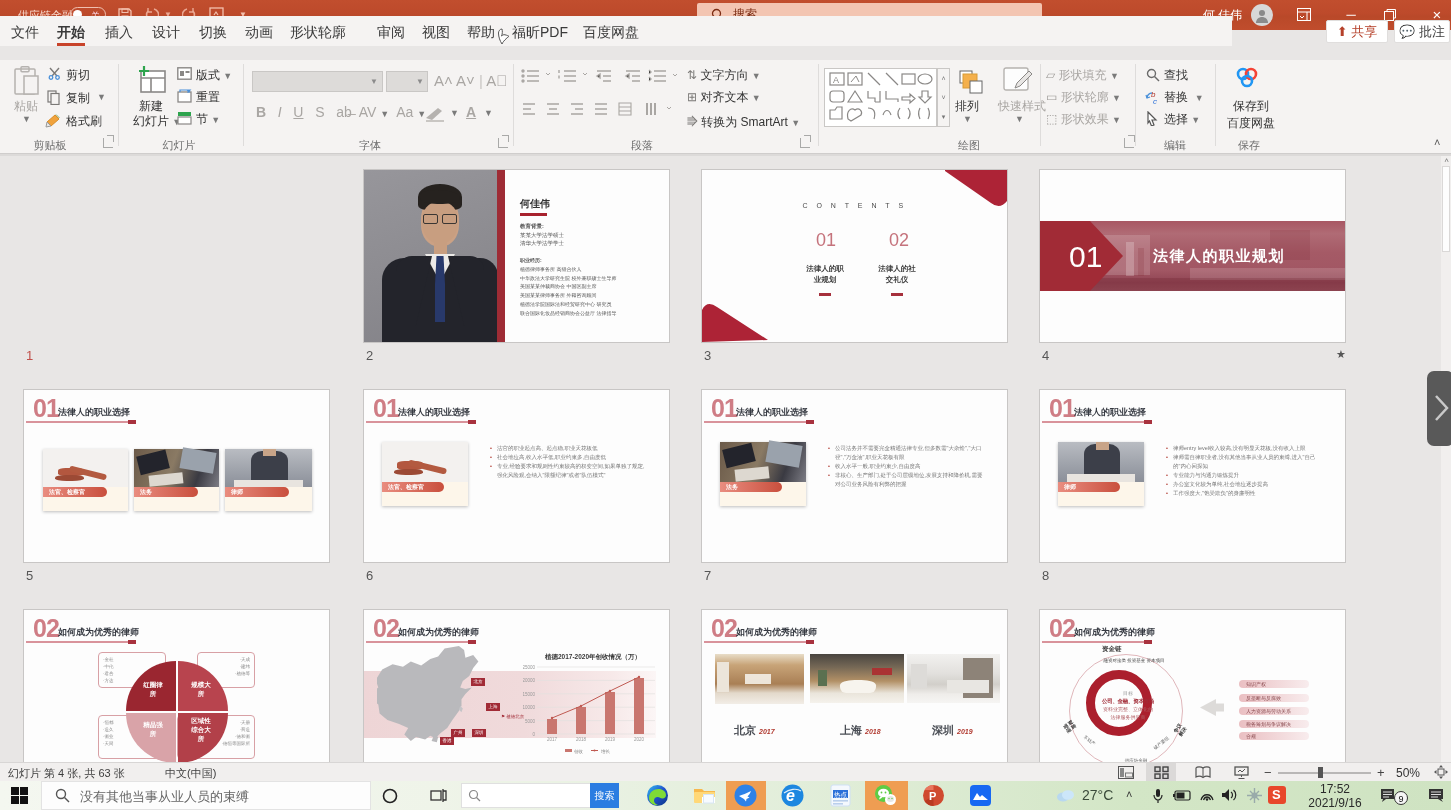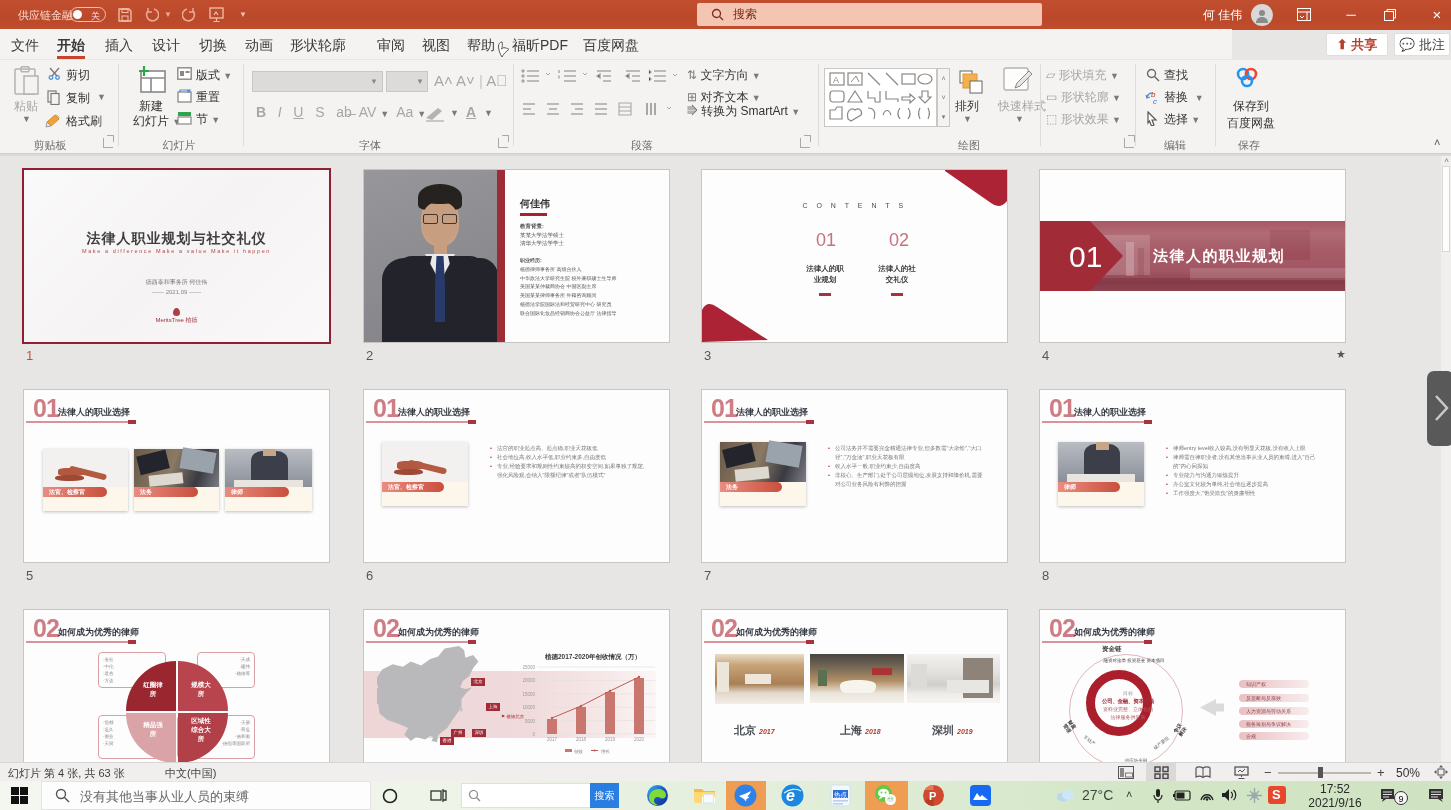--- a/index.html
+++ b/index.html
@@ -8,21 +8,21 @@
 .abs{position:absolute}
 
 #titlebar{position:absolute;left:0;top:0;width:1451px;height:30px;background:linear-gradient(180deg,#c14e2e 0%,#bd4a2b 45%,#b94929 55%,#c04d2d 100%);color:#fff}
 #titlebar .tb{position:absolute;top:0;height:30px;line-height:30px;font-size:12px}
 .toggle{position:absolute;left:70px;top:7px;width:36px;height:15px;border:1px solid #f0c0b0;border-radius:8px}
 .toggle .dot{position:absolute;left:2px;top:2px;width:9px;height:9px;border-radius:50%;background:#fff}
 .toggle .lab{position:absolute;right:5px;top:2px;font-size:9px;color:#fde}
 #searchpill{position:absolute;left:697px;top:3px;width:345px;height:23px;background:#f3c5b2;border-radius:2px;color:#7c2c13;font-size:12px;line-height:23px}
 .winbtn{position:absolute;top:0;width:34px;height:30px;text-align:center;line-height:30px;font-size:13px;color:#fff}
 
-#tabrow{position:absolute;left:0;top:29px;width:1232px;height:30px;background:#f5f3f2}
+#tabrow{position:absolute;left:0;top:16px;width:1232px;height:30px;background:#f5f3f2}
 .tab{position:absolute;top:0;height:30px;line-height:32px;font-size:14px;color:#3a3a3a}
 .tab.active{font-weight:bold;border-bottom:3px solid #c8432a}
 
 #ribbon{position:absolute;left:0;top:60px;width:1451px;height:93px;background:#f5f3f2;font-size:12px;color:#333}
 .sep{position:absolute;top:4px;height:82px;width:1px;background:#dedcdb}
 .glabel{position:absolute;top:78px;font-size:11px;color:#6e6e6e;text-align:center}
 .launch{position:absolute;top:78px;width:10px;height:10px;border-left:1px solid #8a8a8a;border-bottom:1px solid #8a8a8a;opacity:.7}
 .launch:after{content:"";position:absolute;left:3px;top:-3px;width:6px;height:6px;border-top:1px solid #8a8a8a;border-right:1px solid #8a8a8a}
 .ritem{position:absolute;font-size:12px;color:#333;white-space:nowrap}
 .gray{color:#a9a6a3}
@@ -109,21 +109,21 @@
   <span class="tab" style="left:290px">形状轮廓</span>
   <span class="tab" style="left:377px">审阅</span>
   <span class="tab" style="left:422px">视图</span>
   <span class="tab" style="left:467px">帮助</span>
   <span class="tab" style="left:512px">福昕PDF</span>
   <span class="tab" style="left:583px">百度网盘</span>
 
   <svg class="abs" style="left:497px;top:12px" width="13" height="17" viewBox="0 0 13 17">
       <path d="M5 1c.5 2 .5 5-0.5 7 1-1 2-1.5 3.5-1.2 1.8.3 4 1.5 4 1.5s-5.5 4-7 7.7C3 13 1.5 9 1.5 5 1.5 3 3 1 5 1z" fill="#fff" stroke="#555" stroke-width="1"></path>
     </svg>
-  <div class="abs" style="left:1326px;top:4px;width:62px;height:23px;background:#fff;border:1px solid #e0dedd;border-radius:2px;line-height:21px;font-size:13px;color:#b5402a;text-align:center;font-weight:bold">⬆ 共享</div>
+  <div class="abs" style="left:1326px;top:4px;width:62px;height:23px;background:#fff;border:1px solid #e0dedd;border-radius:2px;line-height:21px;font-size:13px;color:#b5402a;text-align:center;font-weight:normal">⬆ 共享</div>
   <div class="abs" style="left:1394px;top:4px;width:56px;height:23px;background:#fff;border:1px solid #e0dedd;border-radius:2px;line-height:21px;font-size:13px;color:#3c3c3c;text-align:center">💬 批注</div>
 </div>
 
 <div id="ribbon">
 
   <svg class="abs" style="left:13px;top:6px" width="28" height="30" viewBox="0 0 28 30">
       <rect x="2" y="3" width="20" height="25" rx="1" fill="none" stroke="#b5b2af" stroke-width="1.5"></rect>
       <rect x="8" y="0.8" width="8" height="5" rx="1" fill="none" stroke="#b5b2af" stroke-width="1.5"></rect>
       <rect x="11" y="10" width="14" height="18" fill="#f5f3f2" stroke="#b5b2af" stroke-width="1.5"></rect>
     </svg>
@@ -215,21 +215,21 @@
     <path d="M26 3h12M28 8h8M26 13h12"></path>
     <path d="M50 3h12M54 8h8M50 13h12"></path>
     <path d="M74 3h12M74 8h12M74 13h12"></path>
     <path d="M98 2h12v12H98zM98 6h12M98 10h12" fill="none" stroke-width="1.1"></path>
     <path d="M126 2v12M130 2v12M134 2v12" stroke-width="2"></path>
     <path d="M146 6l2 2 2-2" fill="none" stroke-width="1"></path>
     </g>
     </svg>
   <div class="ritem" style="left:687px;top:7px"><span style="color:#7b7977">⇅</span> 文字方向 <span class="dk">▼</span></div>
   <div class="ritem" style="left:687px;top:29px"><span style="color:#7b7977">⊞</span> 对齐文本 <span class="dk">▼</span></div>
-  <div class="ritem" style="left:687px;top:43px"><span style="color:#7b7977">⭆</span> 转换为 SmartArt <span class="dk">▼</span></div>
+  <div class="ritem" style="left:687px;top:54px"><span style="color:#7b7977">⭆</span> 转换为 SmartArt <span class="dk">▼</span></div>
   <div class="glabel" style="left:627px;width:30px">段落</div>
   <div class="launch" style="left:800px"></div>
   <div class="sep" style="left:818px"></div>
 
   <div class="abs" style="left:824px;top:8px;width:113px;height:59px;background:#fff;border:1px solid #c9c7c5"></div>
   <div class="abs" style="left:937px;top:8px;width:13px;height:59px;background:#f5f3f2;border:1px solid #c9c7c5;font-size:7px;color:#777;text-align:center;line-height:19px">˄<br>˅<br>▾</div>
   <svg class="abs" style="left:828px;top:11px" width="106" height="53" viewBox="0 0 106 53">
     <g fill="none" stroke="#8a8886" stroke-width="1.2">
     <rect x="2" y="2" width="14" height="12"></rect>
         <text x="5" y="11.5" font-size="9" stroke="none" fill="#8a8886">A</text>
@@ -299,29 +299,20 @@
       <circle cx="17" cy="8" r="5" fill="none" stroke="#f44336" stroke-width="2.6"></circle>
       <circle cx="13" cy="15" r="5" fill="none" stroke="#2196f3" stroke-width="2.6"></circle>
     </svg>
   <div class="ritem" style="left:1227px;top:38px;text-align:center">保存到<br>百度网盘</div>
   <div class="glabel" style="left:1234px;width:30px">保存</div>
   <div class="abs" style="left:1434px;top:76px;color:#555;font-size:11px">˄</div>
 </div>
 <div id="ribbonedge"></div>
 
 <div id="canvas">
-    <div class="slide sel" id="s1" style="left: 24px; top: 14px;">
-      <div class="abs" style="left:0;top:0;width:305px;height:172px;background:linear-gradient(135deg,#fbfafa 0%,#f5f3f3 50%,#faf8f8 100%)"></div>
-<div class="abs" style="left:0;top:60px;width:305px;text-align:center;font-size:14px;font-weight:bold;color:#3f3f3f;letter-spacing:1px">法律人职业规划与社交礼仪</div>
-<div class="abs" style="left:0;top:78px;width:305px;text-align:center;font-size:5.5px;color:#b0484f;letter-spacing:1.6px">Make a difference Make a value Make it happen</div>
-<div class="abs" style="left:0;top:108px;width:305px;text-align:center;font-size:6px;color:#777">德西泰和事务所 何佳伟</div>
-<div class="abs" style="left:0;top:119px;width:305px;text-align:center;font-size:6px;color:#888">—— 2021.09 ——</div>
-<div class="abs" style="left:0;top:146px;width:305px;text-align:center;font-size:6px;color:#a4343f">MeritsTree 植德</div>
-<div class="abs" style="left:149px;top:138px;width:7px;height:8px;background:#b03c45;border-radius:50% 50% 50% 50%/60% 60% 40% 40%"></div>
-    </div>
     <div class="num sel" style="left: 26px; top: 192px;">1</div>
     <div class="slide" id="s2" style="left: 364px; top: 14px;">
       <div class="abs" style="left:0;top:0;width:133px;height:172px;background:linear-gradient(160deg,#97969b,#8c8b90 55%,#828187)"></div>
 <div class="abs" style="left:57px;top:26px;width:38px;height:50px;background:#cba184;border-radius:46% 46% 42% 42%"></div>
 <div class="abs" style="left:54px;top:14px;width:44px;height:26px;background:#26221f;border-radius:52% 52% 20% 20%"></div>
 <div class="abs" style="left:58px;top:32px;width:36px;height:42px;background:#c89e80;border-radius:42% 42% 50% 50%"></div>
 <div class="abs" style="left:56px;top:20px;width:40px;height:14px;background:#26221f;border-radius:40% 60% 45% 45%"></div>
 <div class="abs" style="left:59px;top:44px;width:15px;height:10px;border:1.5px solid #3a3633;border-radius:2px"></div>
 <div class="abs" style="left:78px;top:44px;width:15px;height:10px;border:1.5px solid #3a3633;border-radius:2px"></div>
 <div class="abs" style="left:70px;top:72px;width:13px;height:12px;background:#c89e80"></div>

